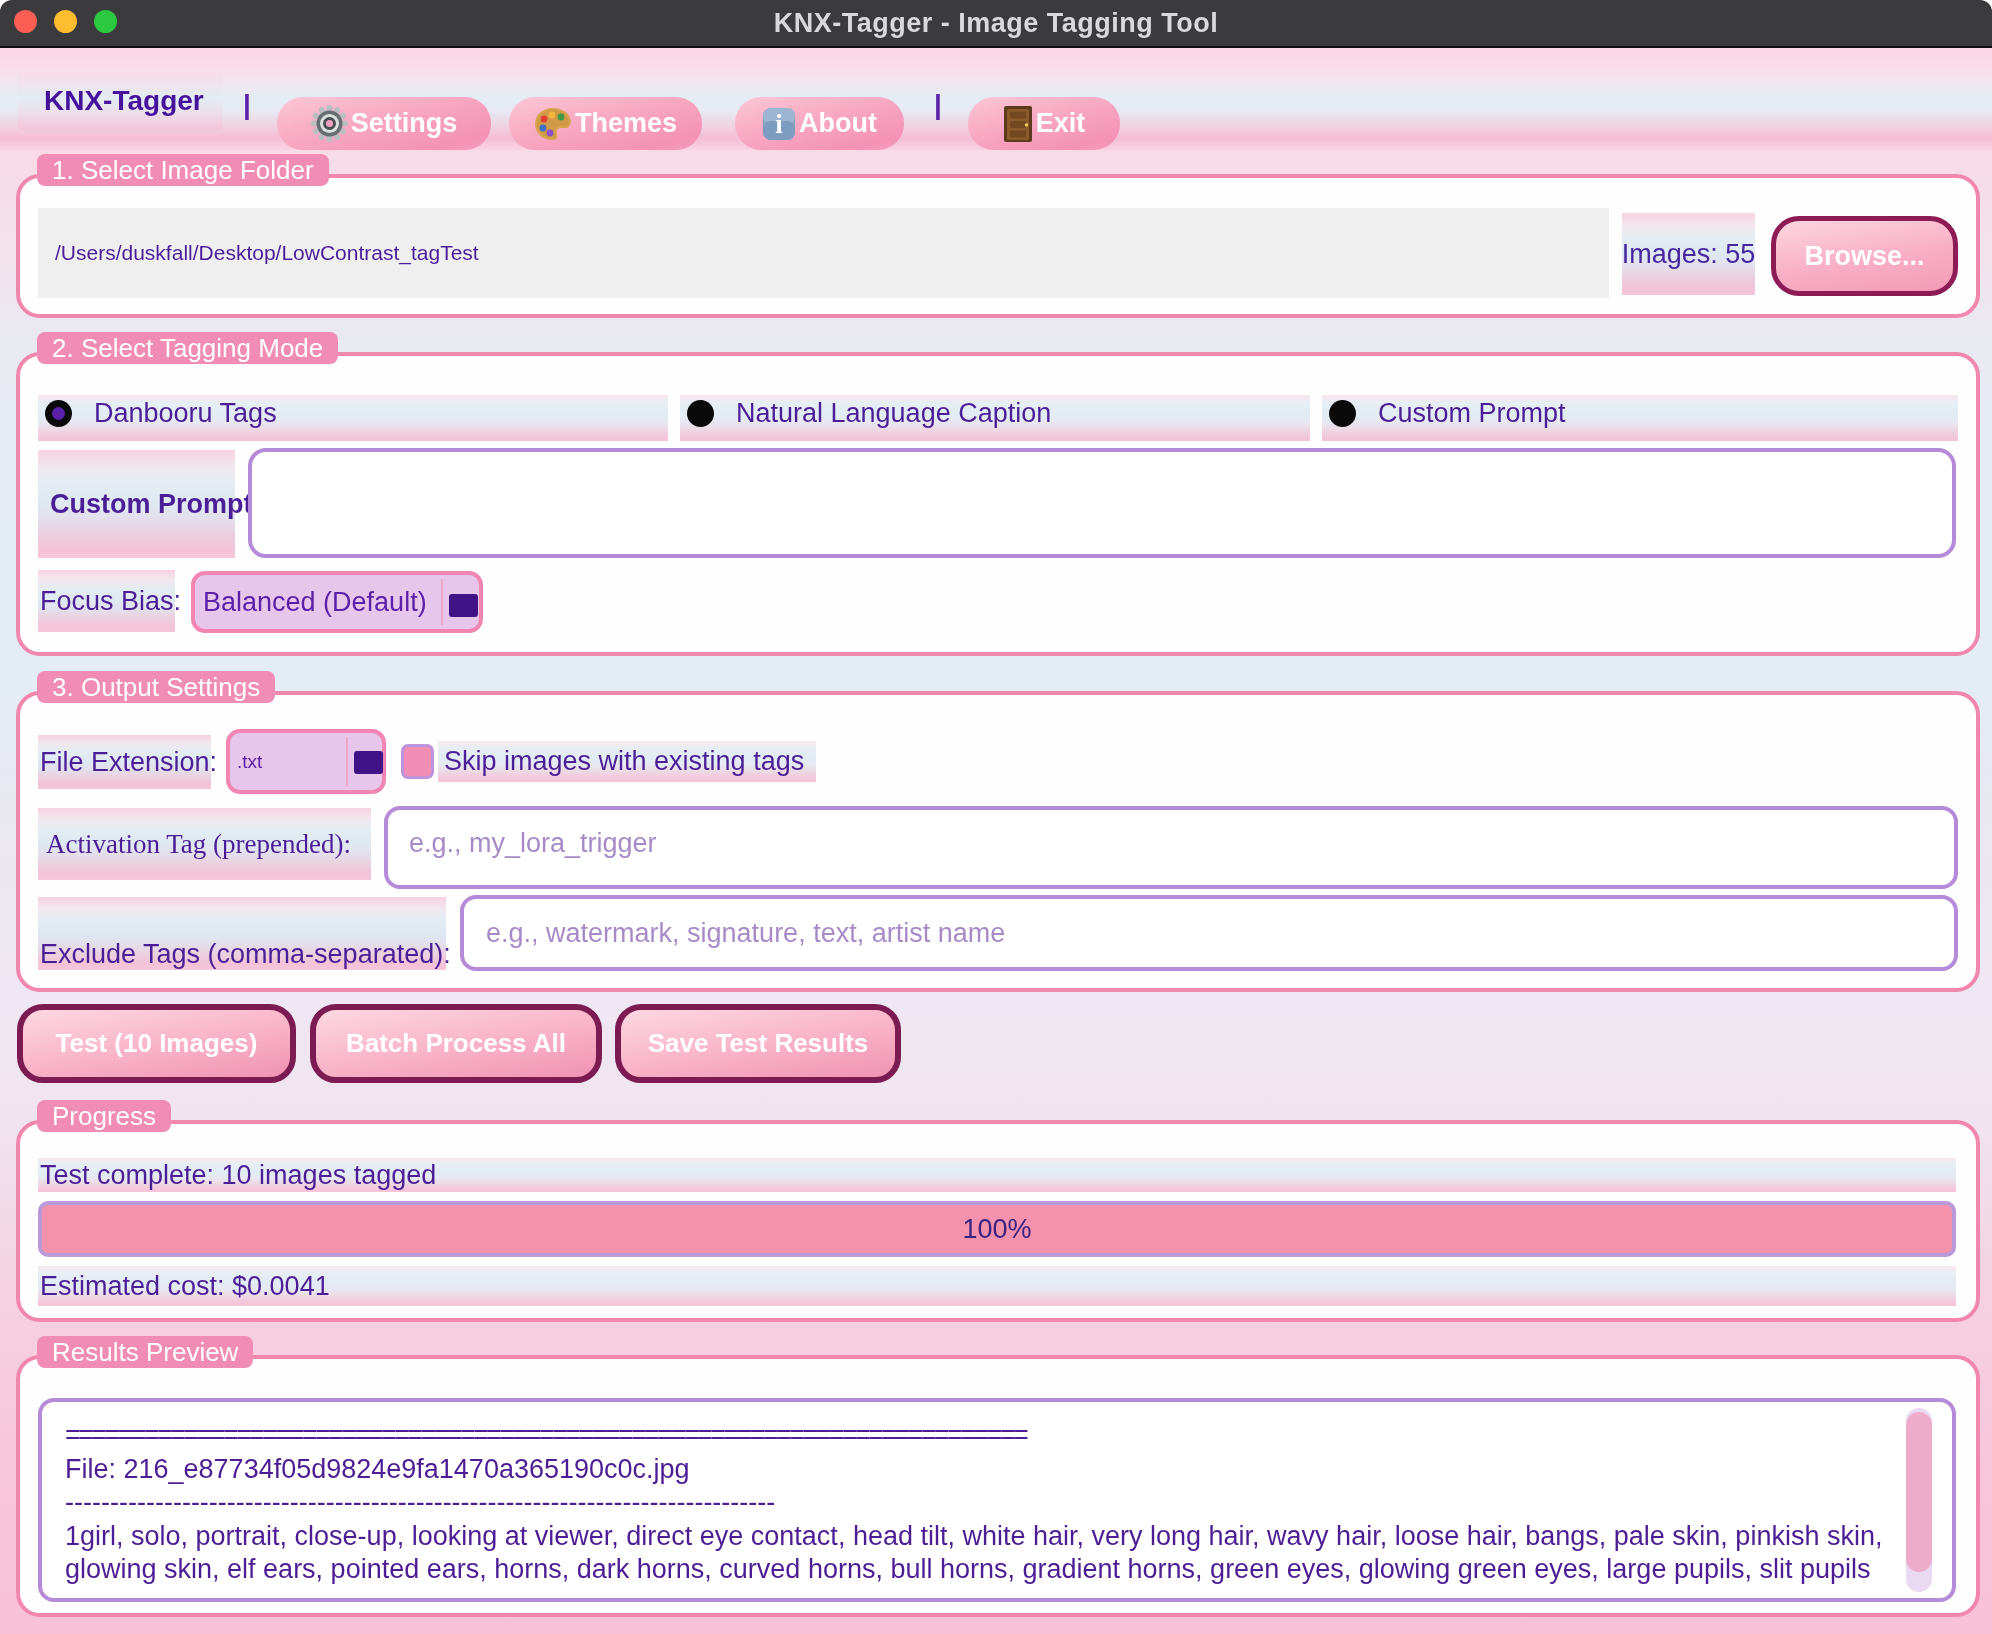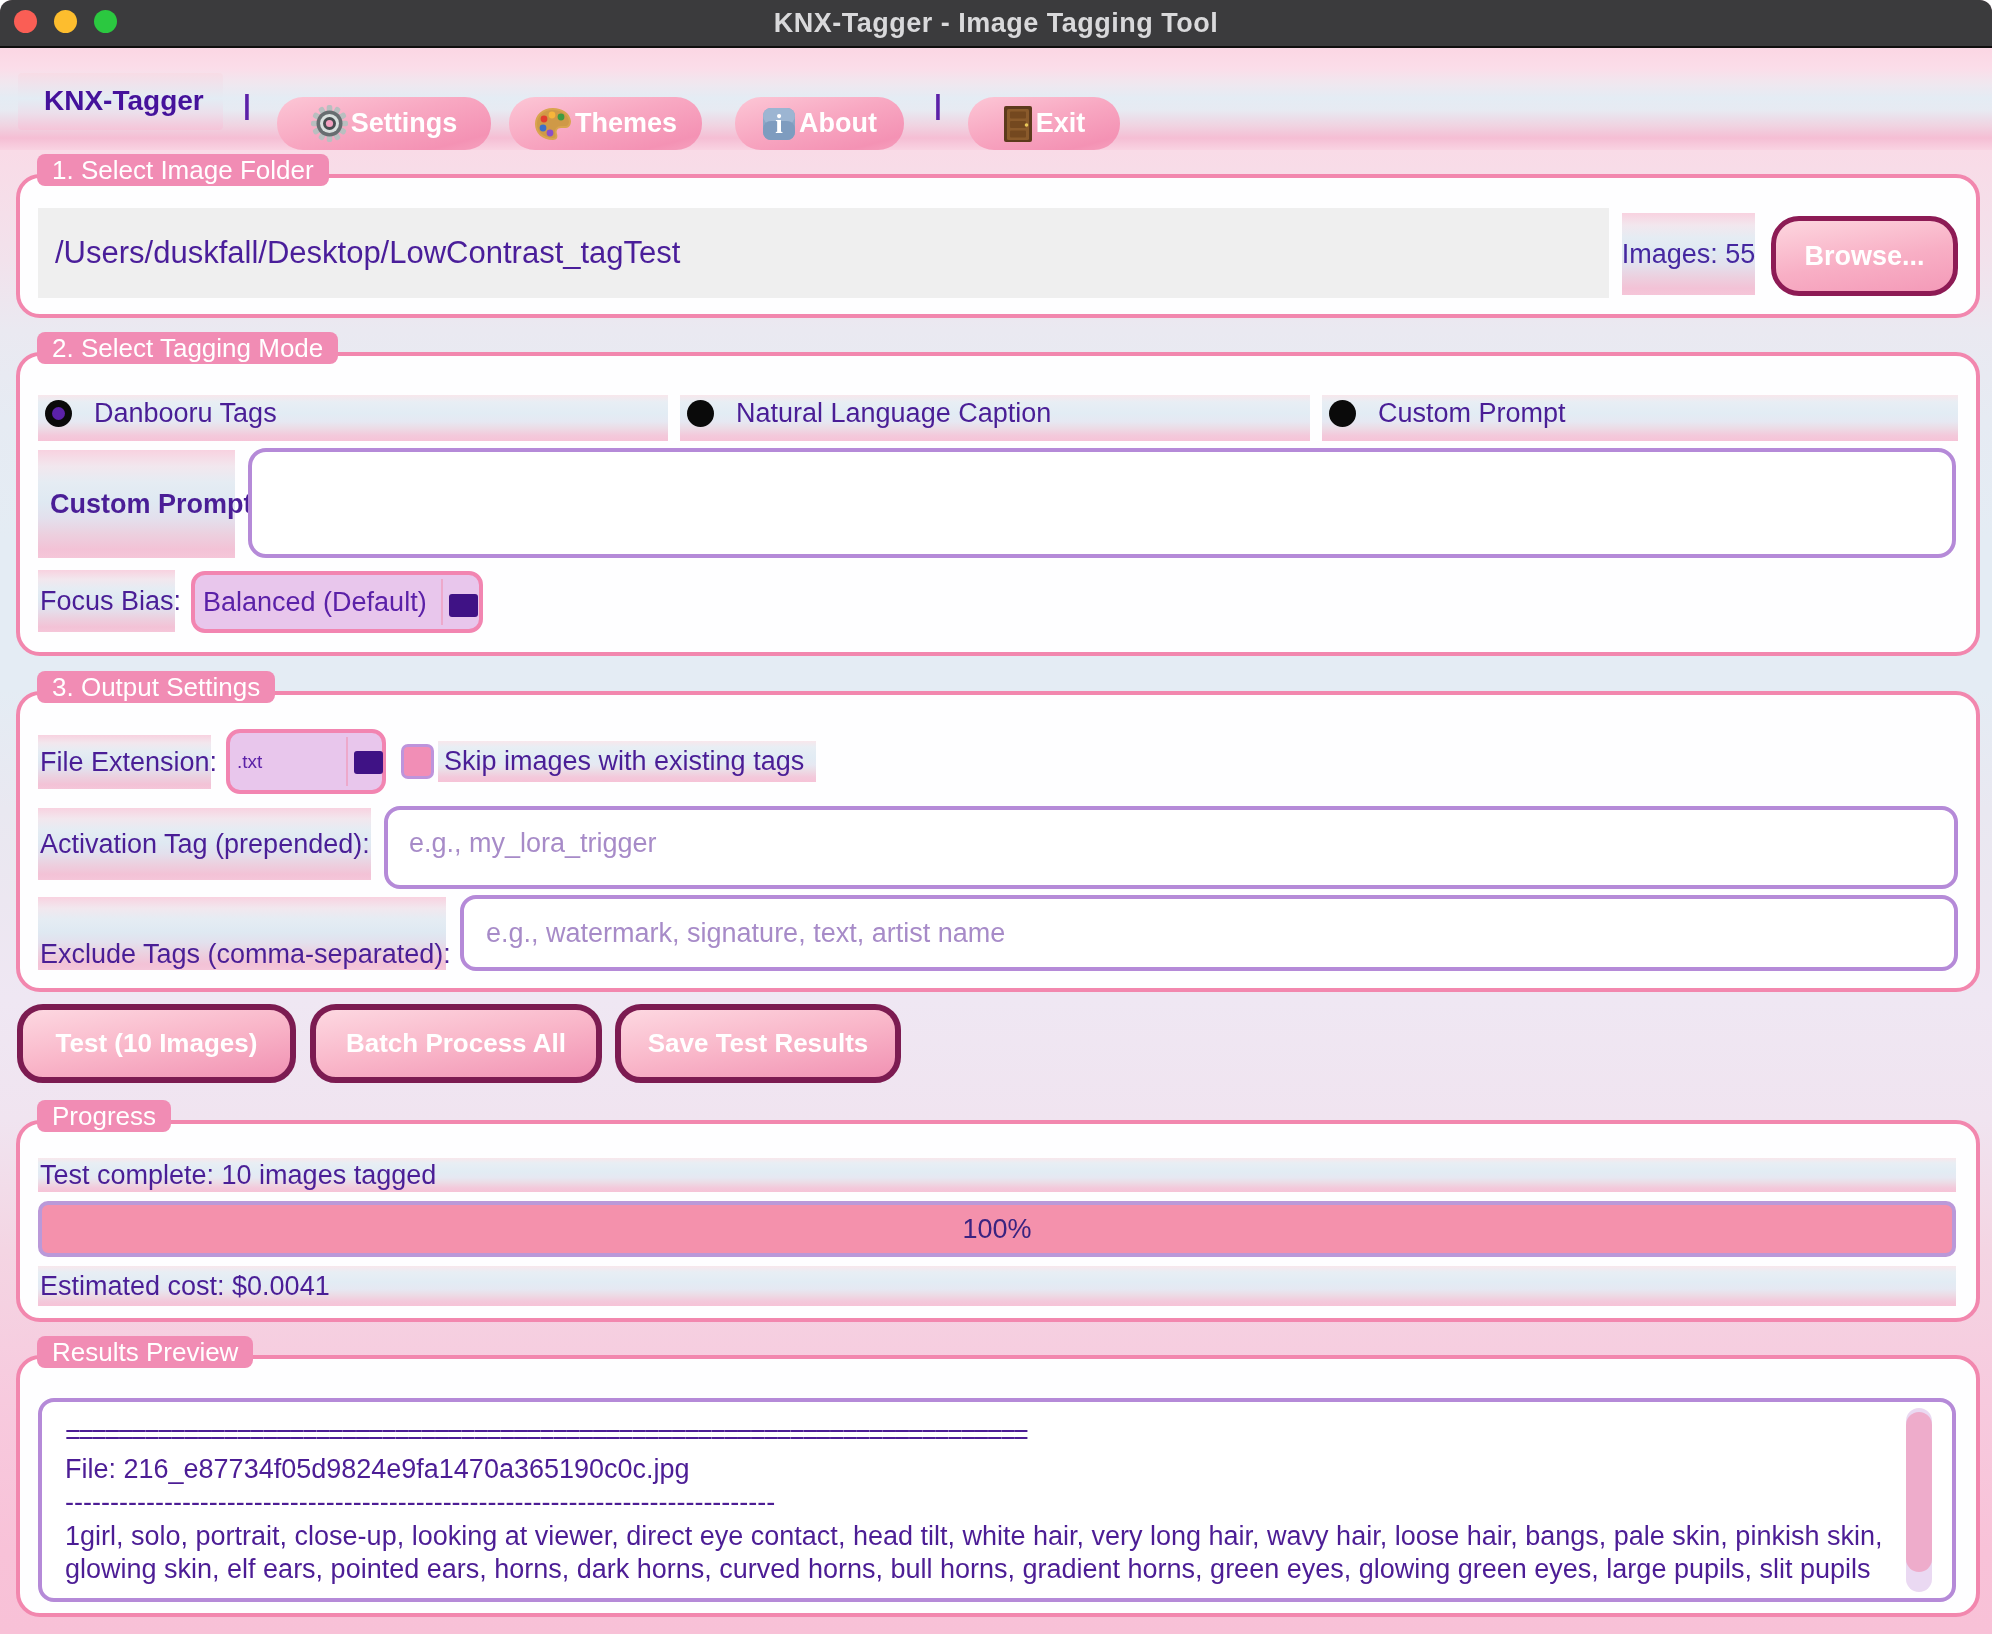--- a/index.html
+++ b/index.html
@@ -123,21 +123,21 @@
       <rect x="7" y="16" width="16" height="7" rx="1" fill="#74481f"></rect>
       <rect x="7" y="25.5" width="16" height="7" rx="1" fill="#74481f"></rect>
       <circle cx="23.5" cy="20" r="1.8" fill="#e8c75a"></circle>
     </svg>
       <span>Exit</span>
     </div>
 
   <div class="glab" style="left:37px; top:154px;">1. Select Image Folder</div>
   <div class="gbox" style="top:174px; height:144px;"></div>
   <div style="position:absolute; left:38px; top:208px; width:1571px; height:90px; background:#efefef;">
-    <div style="padding-left:17px; line-height:90px; font-size:31px; color:#4a1e9a;">/Users/duskfall/Desktop/LowContrast_tagTest</div>
+    <div style="padding-left:17px; line-height:90px; font-size:21px; color:#4a1e9a;">/Users/duskfall/Desktop/LowContrast_tagTest</div>
   </div>
   <div class="grad" style="position:absolute; left:1622px; top:213px; width:133px; height:82px; display:flex; align-items:center; justify-content:center;">
     <span style="font-size:27px; color:#4527a0;">Images: 55</span>
   </div>
   <div style="position:absolute; left:1771px; top:216px; width:187px; height:80px; border:5px solid #8d1b55; border-radius:28px;
     background:linear-gradient(170deg,#fdd6df 0%, #f8afc5 55%, #f49ab8 100%);
     display:flex; align-items:center; justify-content:center; color:#fff; font-size:27px; font-weight:bold;">Browse...</div>
 
   <div class="glab" style="left:37px; top:332px;">2. Select Tagging Mode</div>
   <div class="gbox" style="top:352px; height:304px;"></div>
@@ -176,21 +176,21 @@
   <div class="drop" style="left:226px; top:729px; width:160px; height:65px;">
     <div style="padding-left:7px; line-height:57px; font-size:19px; color:#5b21a8;">.txt</div>
     <div class="dsep" style="left:116px;"></div>
     <div class="darr" style="left:124px; top:18px;"></div>
   </div>
   <div style="position:absolute; left:401px; top:744px; width:33px; height:35px; background:#f18eb6; border:3px solid #bd94dc; border-radius:7px;"></div>
   <div class="gradA" style="position:absolute; left:438px; top:741px; width:378px; height:41px; display:flex; align-items:center;">
     <span class="ptxt" style="padding-left:6px;">Skip images with existing tags</span>
   </div>
   <div class="grad" style="position:absolute; left:38px; top:808px; width:333px; height:72px; display:flex; align-items:center;">
-    <span class="ptxt" style="padding-left:2px;">Activation Tag (prepended):</span>
+    <span class="ptxt" style="padding-left:8px;font-family:Liberation Serif, serif;">Activation Tag (prepended):</span>
   </div>
   <div class="entry" style="left:384px; top:806px; width:1574px; height:83px;">
     <div class="ph" style="padding-left:21px; line-height:67px;">e.g., my_lora_trigger</div>
   </div>
   <div class="grad" style="position:absolute; left:38px; top:897px; width:408px; height:73px; display:flex; align-items:flex-end;">
     <span class="ptxt" style="padding-left:2px;">Exclude Tags (comma-separated):</span>
   </div>
   <div class="entry" style="left:460px; top:895px; width:1498px; height:76px;">
     <div class="ph" style="padding-left:22px; line-height:68px;">e.g., watermark, signature, text, artist name</div>
   </div>

